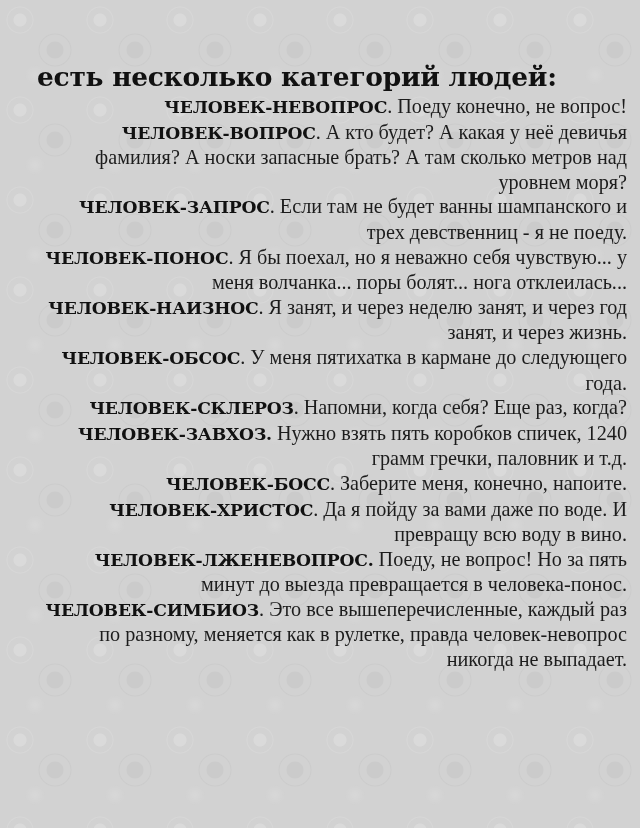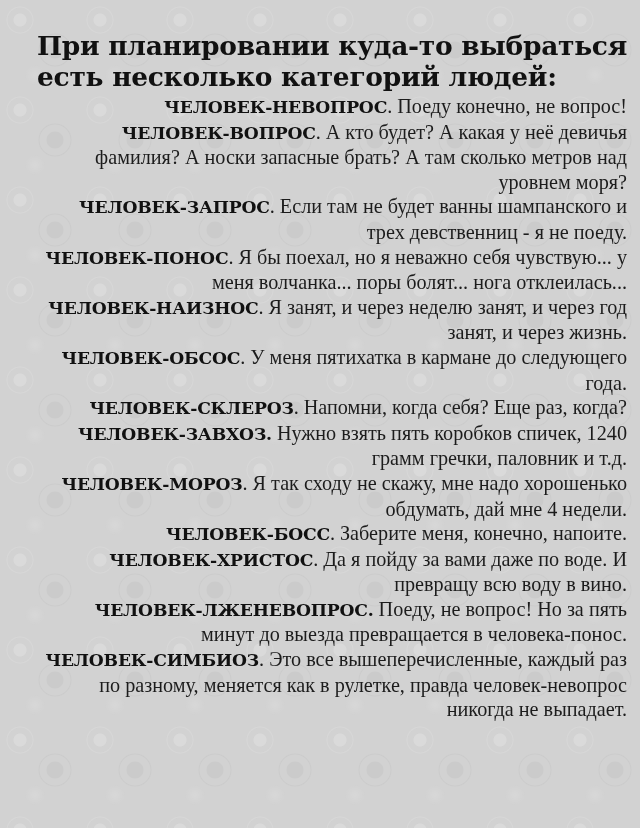--- a/index.html
+++ b/index.html
@@ -54,32 +54,31 @@
     }
     .entry .text {
       font-family: "Liberation Serif", "DejaVu Serif", serif;
     }
   </style>
 </head>
 <body>
 
 <div class="page">
   <h1 class="title">
-    <span>При планировании куда-то выбраться</span><br>
+    <br>
     <span>есть несколько категорий людей:</span>
   </h1>
 
   <div class="entries">
     <p class="entry"><span class="name">ЧЕЛОВЕК-НЕВОПРОС</span><span class="text">.</span><span class="text"> Поеду конечно, не вопрос!</span></p>
     <p class="entry"><span class="name">ЧЕЛОВЕК-ВОПРОС</span><span class="text">.</span><span class="text"> А кто будет? А какая у неё девичья фамилия? А носки запасные брать? А там сколько метров над уровнем моря?</span></p>
     <p class="entry"><span class="name">ЧЕЛОВЕК-ЗАПРОС</span><span class="text">.</span><span class="text"> Если там не будет ванны шампанского и трех девственниц - я не поеду.</span></p>
     <p class="entry"><span class="name">ЧЕЛОВЕК-ПОНОС</span><span class="text">.</span><span class="text"> Я бы поехал, но я неважно себя чувствую... у меня волчанка... поры болят... нога отклеилась...</span></p>
     <p class="entry"><span class="name">ЧЕЛОВЕК-НАИЗНОС</span><span class="text">.</span><span class="text"> Я занят, и через неделю занят, и через год занят, и через жизнь.</span></p>
     <p class="entry"><span class="name">ЧЕЛОВЕК-ОБСОС</span><span class="text">.</span><span class="text"> У меня пятихатка в кармане до следующего года.</span></p>
     <p class="entry"><span class="name">ЧЕЛОВЕК-СКЛЕРОЗ</span><span class="text">.</span><span class="text"> Напомни, когда себя? Еще раз, когда?</span></p>
     <p class="entry"><span class="name">ЧЕЛОВЕК-ЗАВХОЗ.</span><span class="text"></span><span class="text"> Нужно взять пять коробков спичек, 1240 грамм гречки, паловник и т.д.</span></p>
-    <p class="entry"><span class="name">ЧЕЛОВЕК-МОРОЗ</span><span class="text">.</span><span class="text"> Я так сходу не скажу, мне надо хорошенько обдумать, дай мне 4 недели.</span></p>
     <p class="entry"><span class="name">ЧЕЛОВЕК-БОСС</span><span class="text">.</span><span class="text"> Заберите меня, конечно, напоите.</span></p>
     <p class="entry"><span class="name">ЧЕЛОВЕК-ХРИСТОС</span><span class="text">.</span><span class="text"> Да я пойду за вами даже по воде. И превращу всю воду в вино.</span></p>
     <p class="entry"><span class="name">ЧЕЛОВЕК-ЛЖЕНЕВОПРОС.</span><span class="text"></span><span class="text"> Поеду, не вопрос! Но за пять минут до выезда превращается в человека-понос.</span></p>
     <p class="entry"><span class="name">ЧЕЛОВЕК-СИМБИОЗ</span><span class="text">.</span><span class="text"> Это все вышеперечисленные, каждый раз по разному, меняется как в рулетке, правда человек-невопрос никогда не выпадает.</span></p>
   </div>
 </div>
 
 </body></html>

